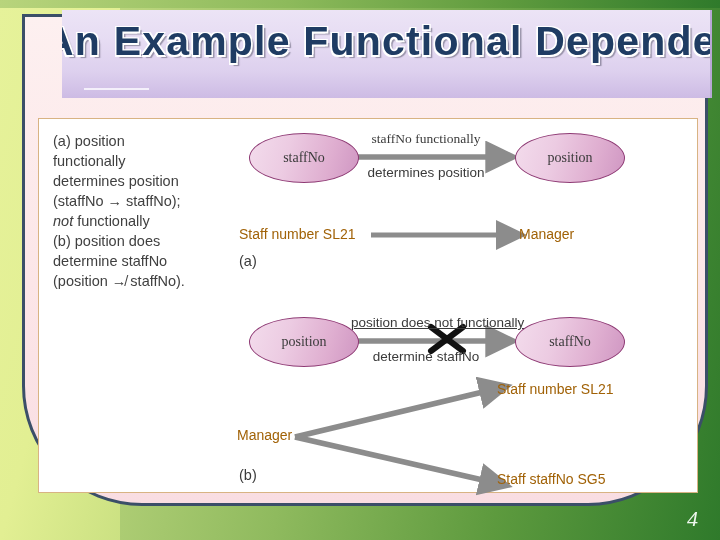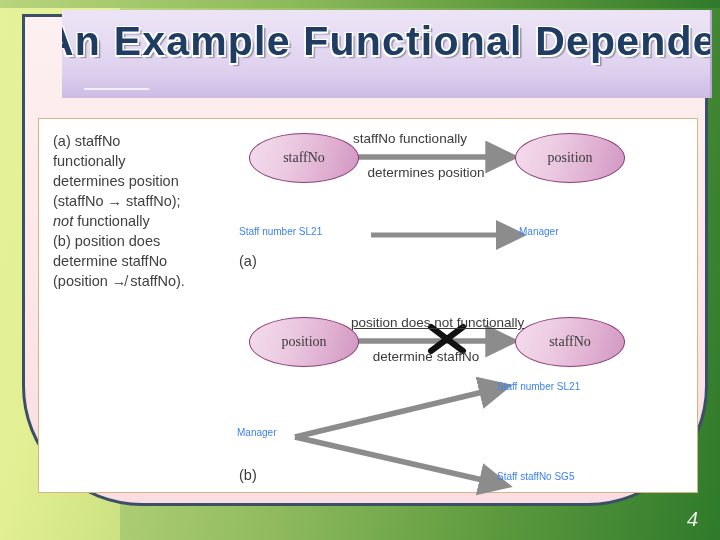--- a/index.html
+++ b/index.html
@@ -89,21 +89,21 @@
     position:absolute;
     border:1.6px solid #8e3a74;
     border-radius:50%;
     background:linear-gradient(105deg,#f3dcec 0%,#eccbe2 35%,#dfaed0 72%,#cf96c2 100%);
     display:flex;align-items:center;justify-content:center;
     font-size:14px;color:#3a3a3a;font-family:Liberation Serif, serif;
   }
 
   
   .lbl{
-    position:absolute;font-size:10px;color:#3b82f6;white-space:nowrap;
+    position:absolute;font-size:14px;color:#a16207;white-space:nowrap;
   }
   .part-lbl{position:absolute;font-size:14.5px;color:#3a3a3a;}
 
   
   .arrow-cap{
     position:absolute;font-size:13.5px;color:#3a3a3a;white-space:nowrap;text-align:center;
   }
 
   svg.arrows{position:absolute;left:0;top:0;width:462px;height:373px;overflow:visible;}
 
@@ -125,21 +125,21 @@
   <div class="panel-outline"></div>
 
   <div class="title-bar">
     <div class="title-text">An Example Functional Dependency</div>
     <div class="title-underline"></div>
   </div>
 
   <div class="figure-box">
 
     <div class="caption">
-      <div class="line">(a) staffNo</div>
+      <div class="line">(a) position</div>
       <div class="line">functionally</div>
       <div class="line">determines position</div>
       <div class="line">(staffNo → staffNo);</div>
       <div class="line"><span class="ital">not</span> functionally</div>
       <div class="line">(b) position does</div>
       <div class="line">determine staffNo</div>
       <div class="line">(position ↛ staffNo).</div>
     </div>
 
     <div class="diagram">
@@ -158,21 +158,21 @@
         <line x1="122" y1="222" x2="258" y2="222" stroke="#8c8c8c" stroke-width="5.5" marker-end="url(#ah)"></line>
 
         <path d="M196,208 L228,232 M228,208 L196,232" stroke="#111111" stroke-width="6" stroke-linecap="round"></path>
 
         <line x1="60" y1="318" x2="252" y2="272" stroke="#8c8c8c" stroke-width="5.5" marker-end="url(#ah)"></line>
         <line x1="60" y1="318" x2="252" y2="362" stroke="#8c8c8c" stroke-width="5.5" marker-end="url(#ah)"></line>
       </svg>
 
       <div class="ell" style="left:14px;top:14px;width:108px;height:48px;">staffNo</div>
 
-      <div class="arrow-cap" style="left:112px;top:12px;width:126px;">staffNo functionally</div>
+      <div class="arrow-cap" style="left:128px;top:12px;width:126px;font-family:Liberation Serif, serif;">staffNo functionally</div>
       <div class="arrow-cap" style="left:128px;top:46px;width:126px;">determines position</div>
 
       <div class="ell" style="left:280px;top:14px;width:108px;height:48px;">position</div>
 
       <div class="lbl" style="left:4px;top:107px;">Staff number SL21</div>
       <div class="lbl" style="left:284px;top:107px;">Manager</div>
 
       <div class="part-lbl" style="left:4px;top:134px;">(a)</div>
 
       <div class="ell" style="left:14px;top:198px;width:108px;height:48px;">position</div>

